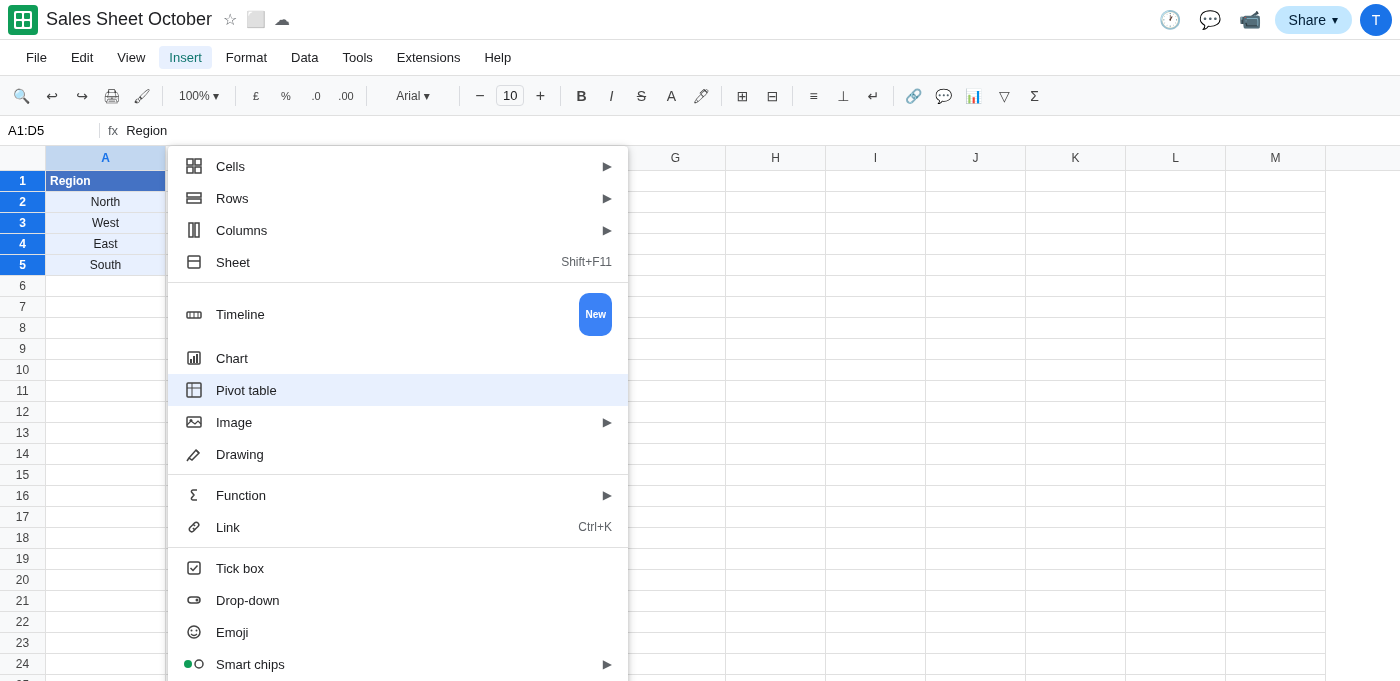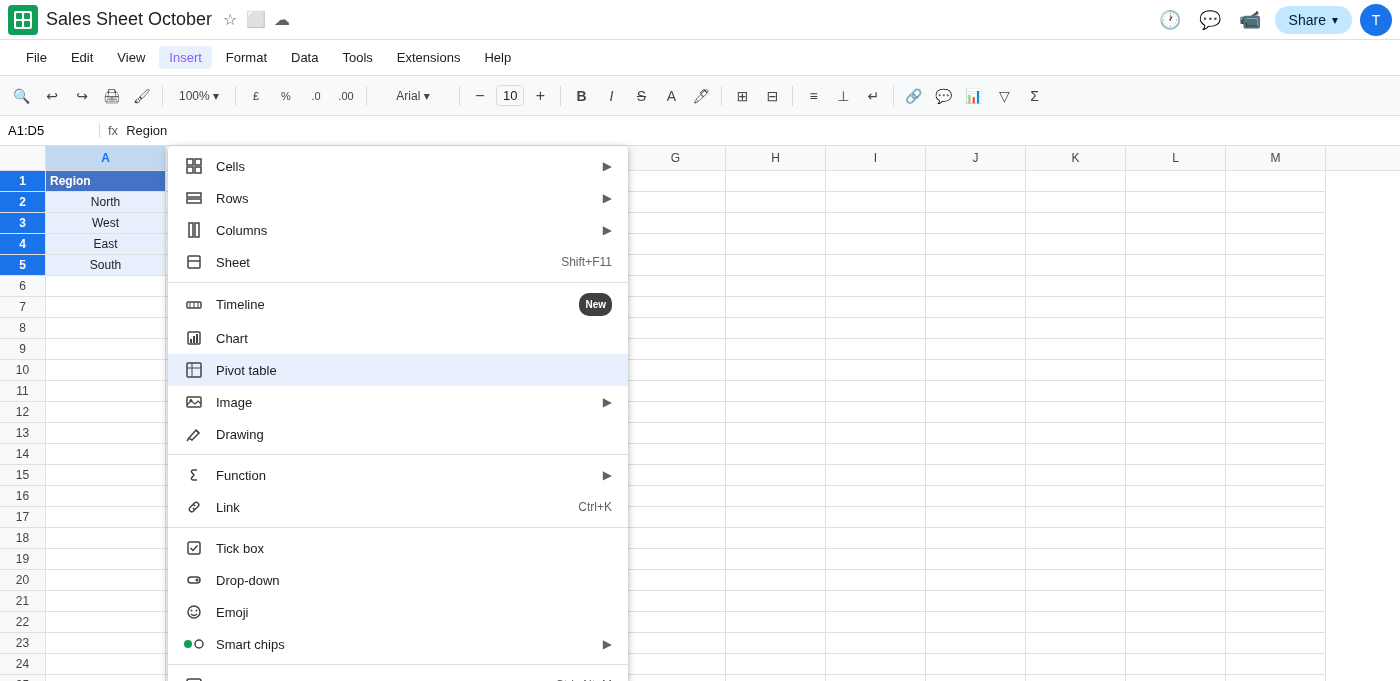--- a/index.html
+++ b/index.html
@@ -96,21 +96,21 @@
       border-bottom: 1px solid #e0e0e0;
       gap: 4px;
     }
     .menu-item {
       padding: 4px 10px;
       border-radius: 4px;
       cursor: pointer;
       font-size: 13px;
       color: #202124;
     }
-    .menu-item.active { background: #e8f0fe; color: #8b5cf6; }
+    .menu-item.active { background: #e8f0fe; color: #0f766e; }
 
     
     .toolbar {
       display: flex;
       align-items: center;
       height: 40px;
       padding: 0 8px;
       background: #f8f9fa;
       border-bottom: 1px solid #e0e0e0;
       gap: 2px;
@@ -296,25 +296,25 @@
       color: #5f6368;
       font-size: 12px;
       margin-left: 8px;
     }
     .menu-divider {
       height: 1px;
       background: #e0e0e0;
       margin: 4px 0;
     }
     .new-badge {
-      background: #404040;
+      background: #3b82f6;
       color: white;
       font-size: 10px;
       font-weight: 600;
-      padding: 6px 6px;
+      padding: 16px 6px;
       border-radius: 10px;
       margin-left: 8px;
     }
   </style>
 </head>
 <body>
 
 <div class="top-bar">
   <div class="app-icon">
     <div class="app-icon-inner">

